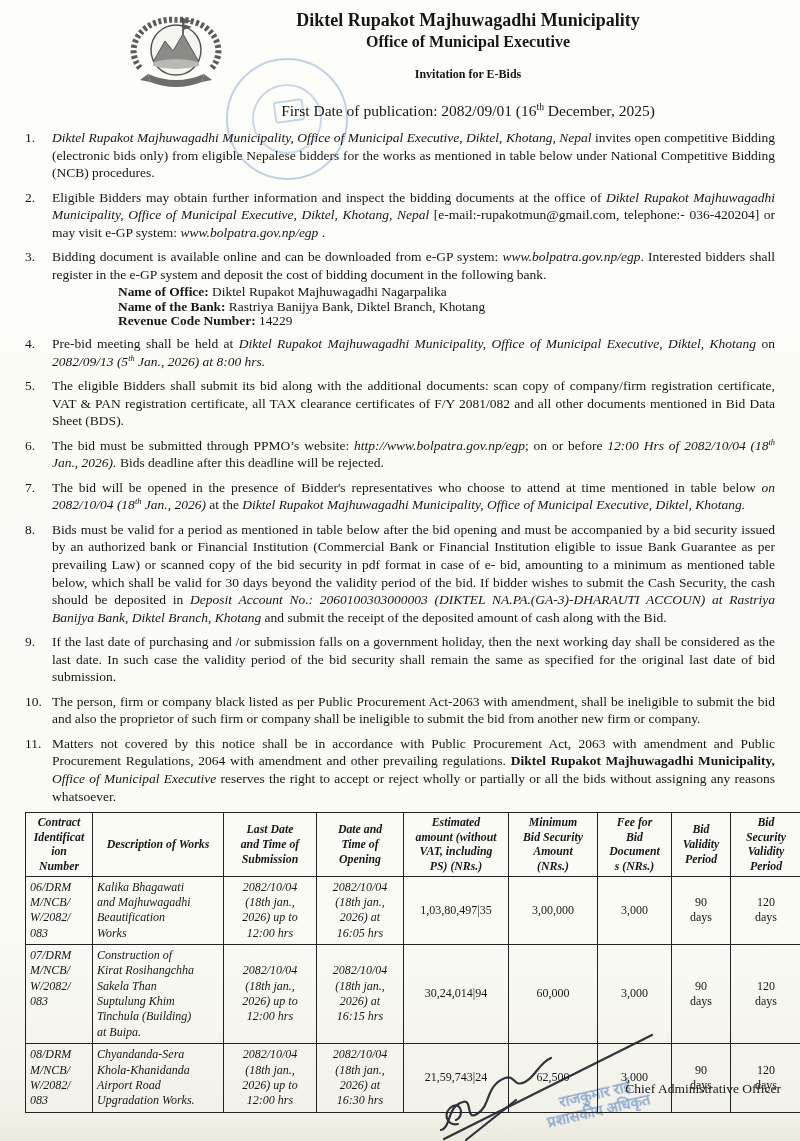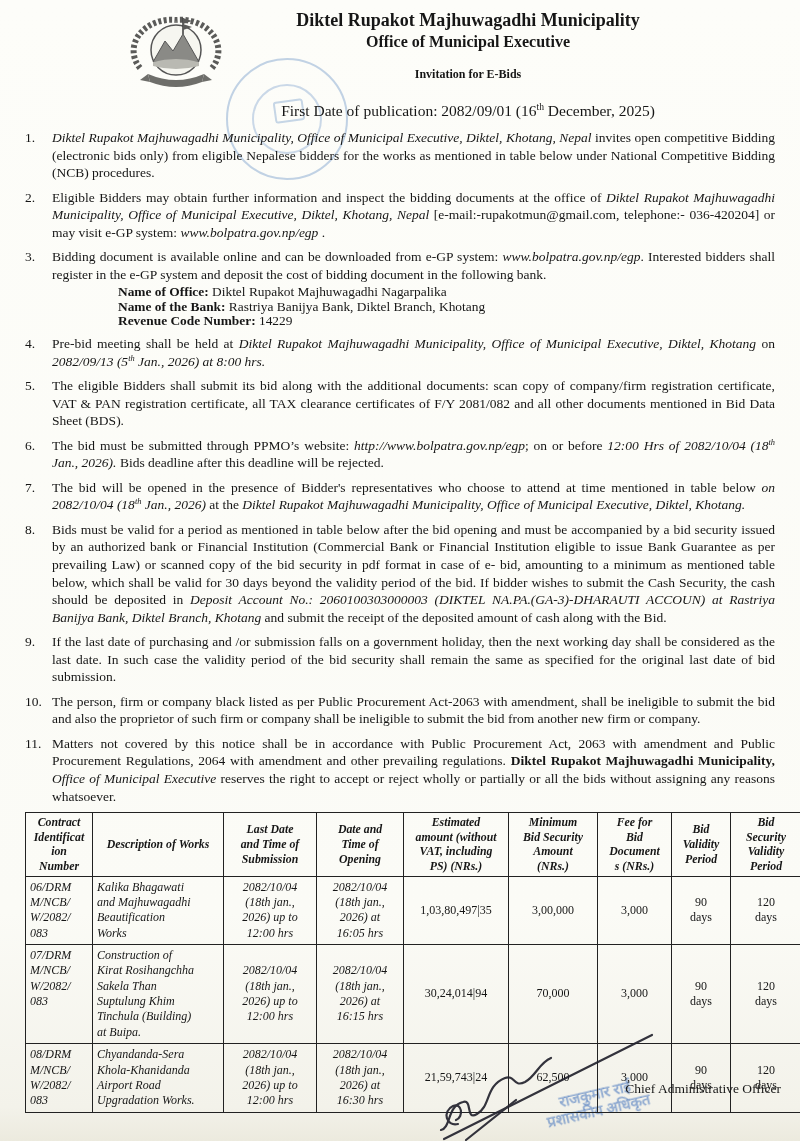--- a/index.html
+++ b/index.html
@@ -211,21 +211,21 @@
 at Buipa.</td>
           <td class="c2">2082/10/04
 (18th jan.,
 2026) up to
 12:00 hrs</td>
           <td class="c3">2082/10/04
 (18th jan.,
 2026) at
 16:15 hrs</td>
           <td class="c4">30,24,014|94</td>
-          <td class="c5">70,000</td>
+          <td class="c5">60,000</td>
           <td class="c6">3,000</td>
           <td class="c7">90
 days</td>
           <td class="c8">120
 days</td>
         </tr>
         <tr>
           <td class="c0">08/DRM
 M/NCB/
 W/2082/

